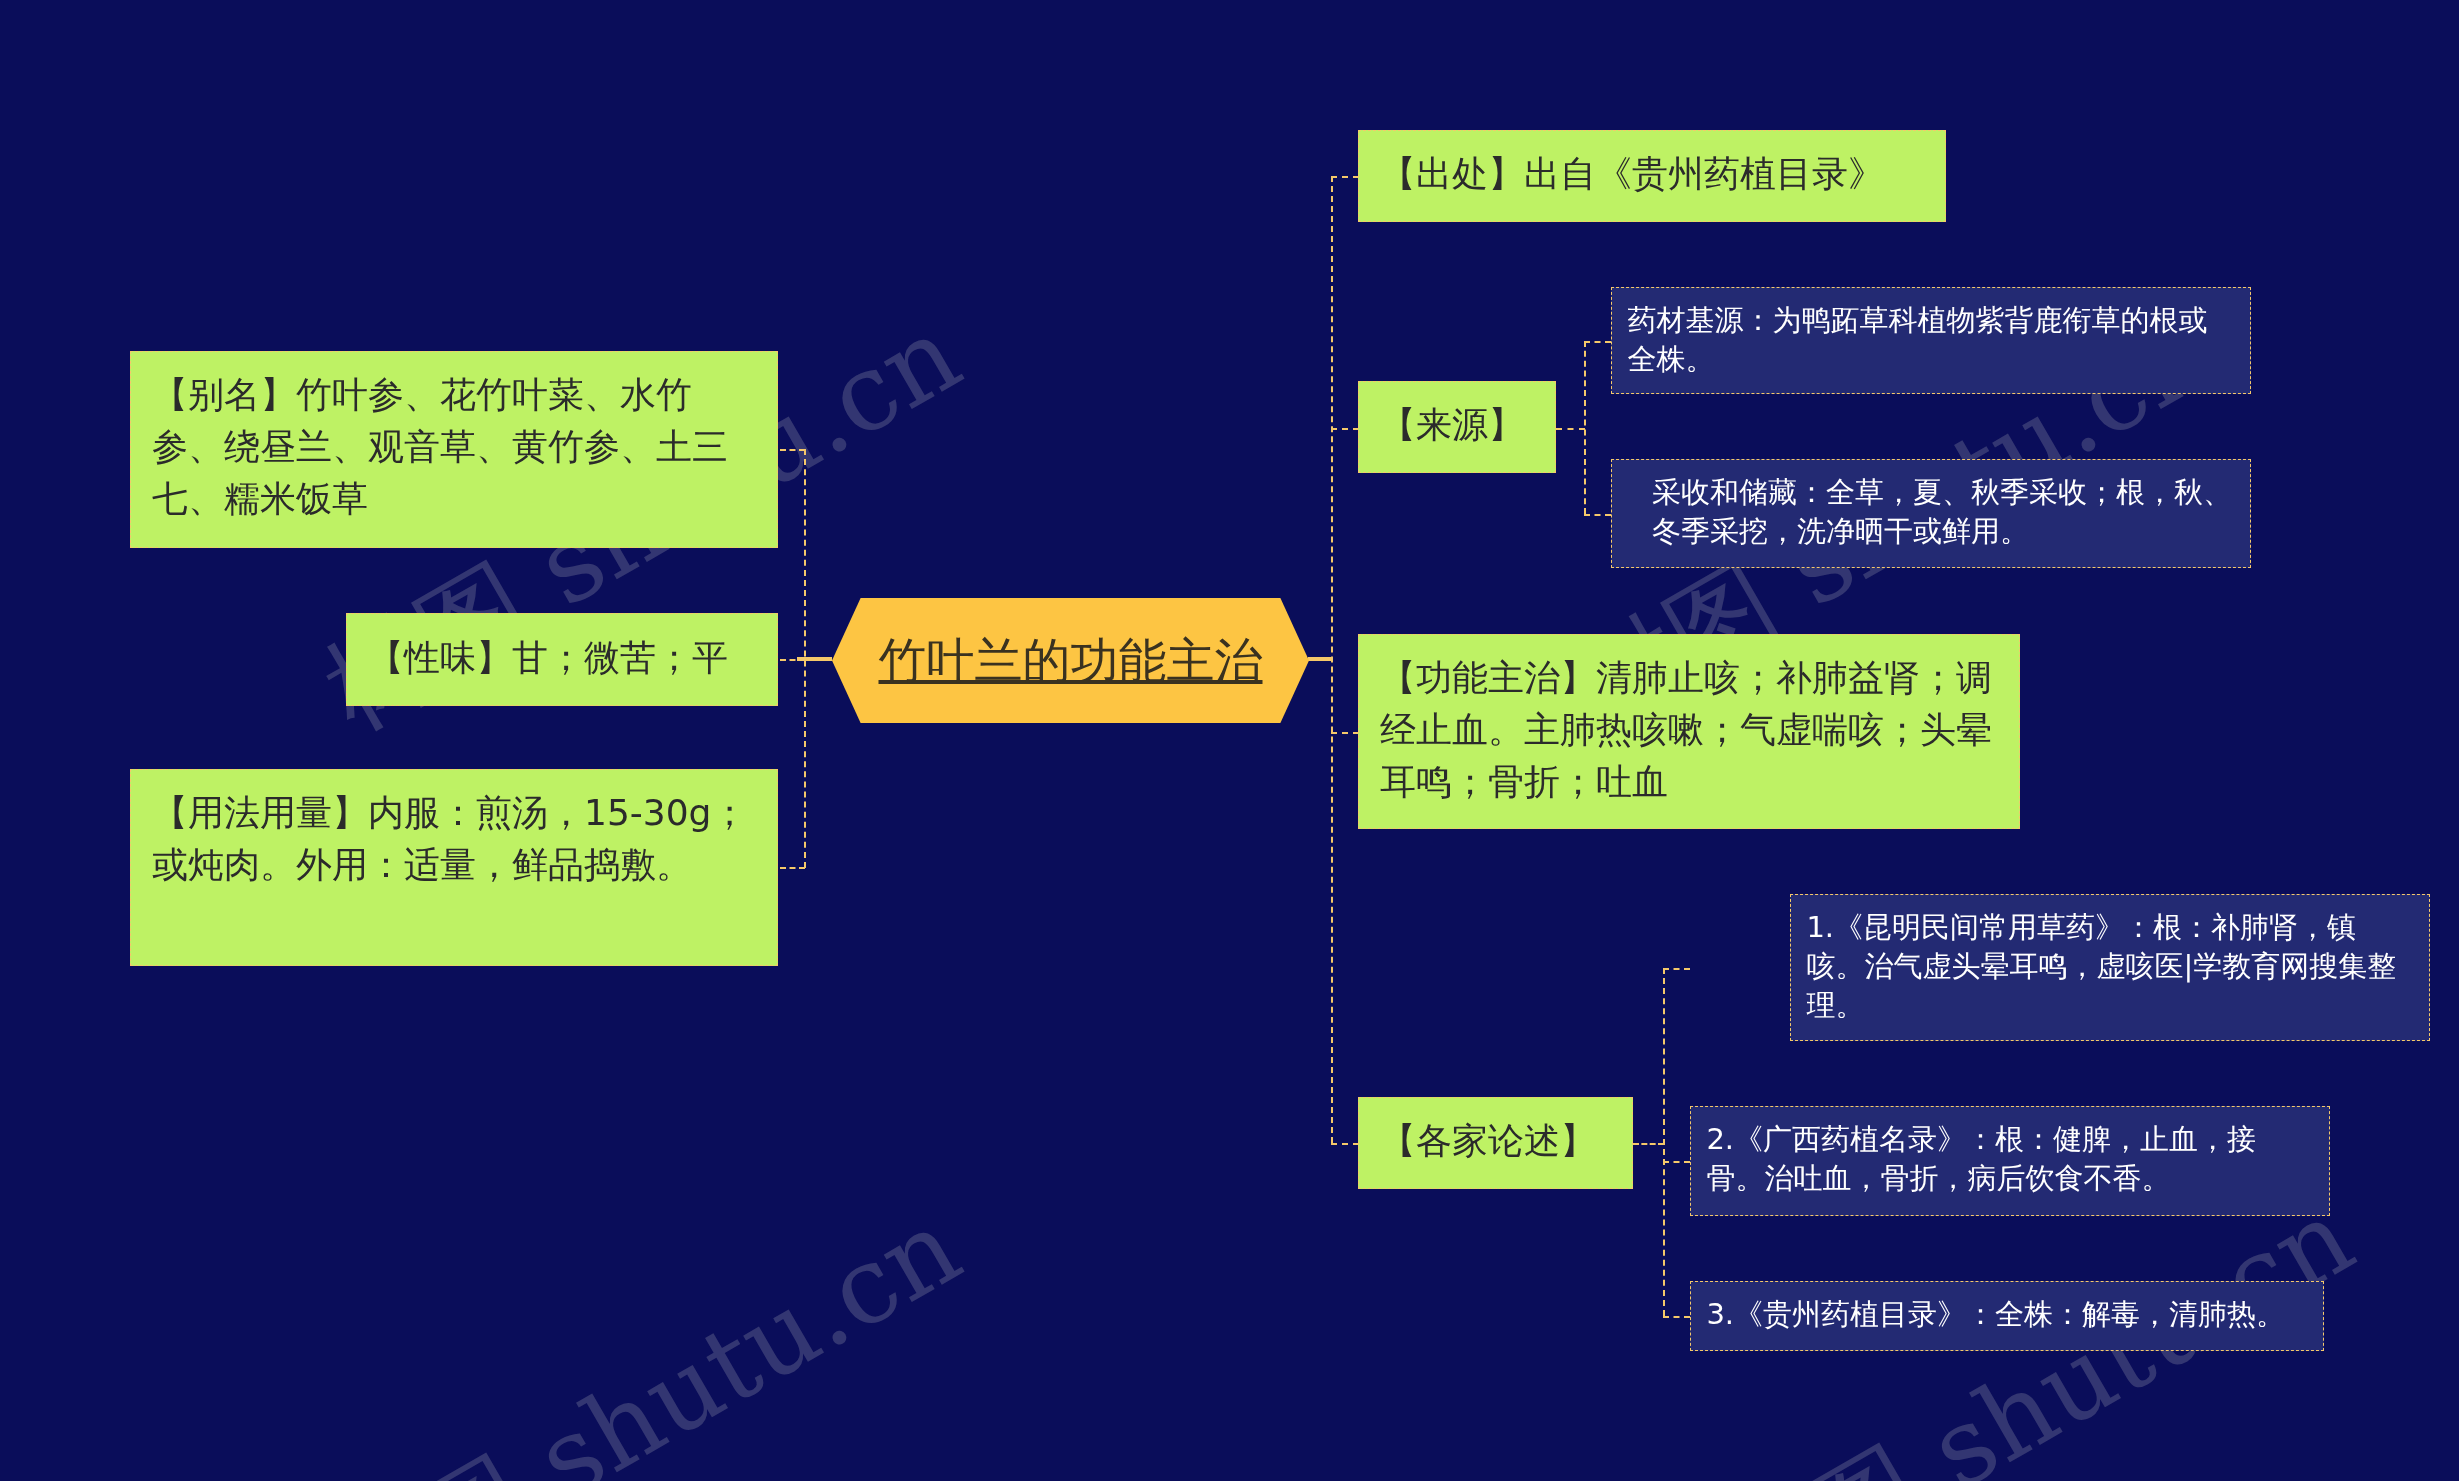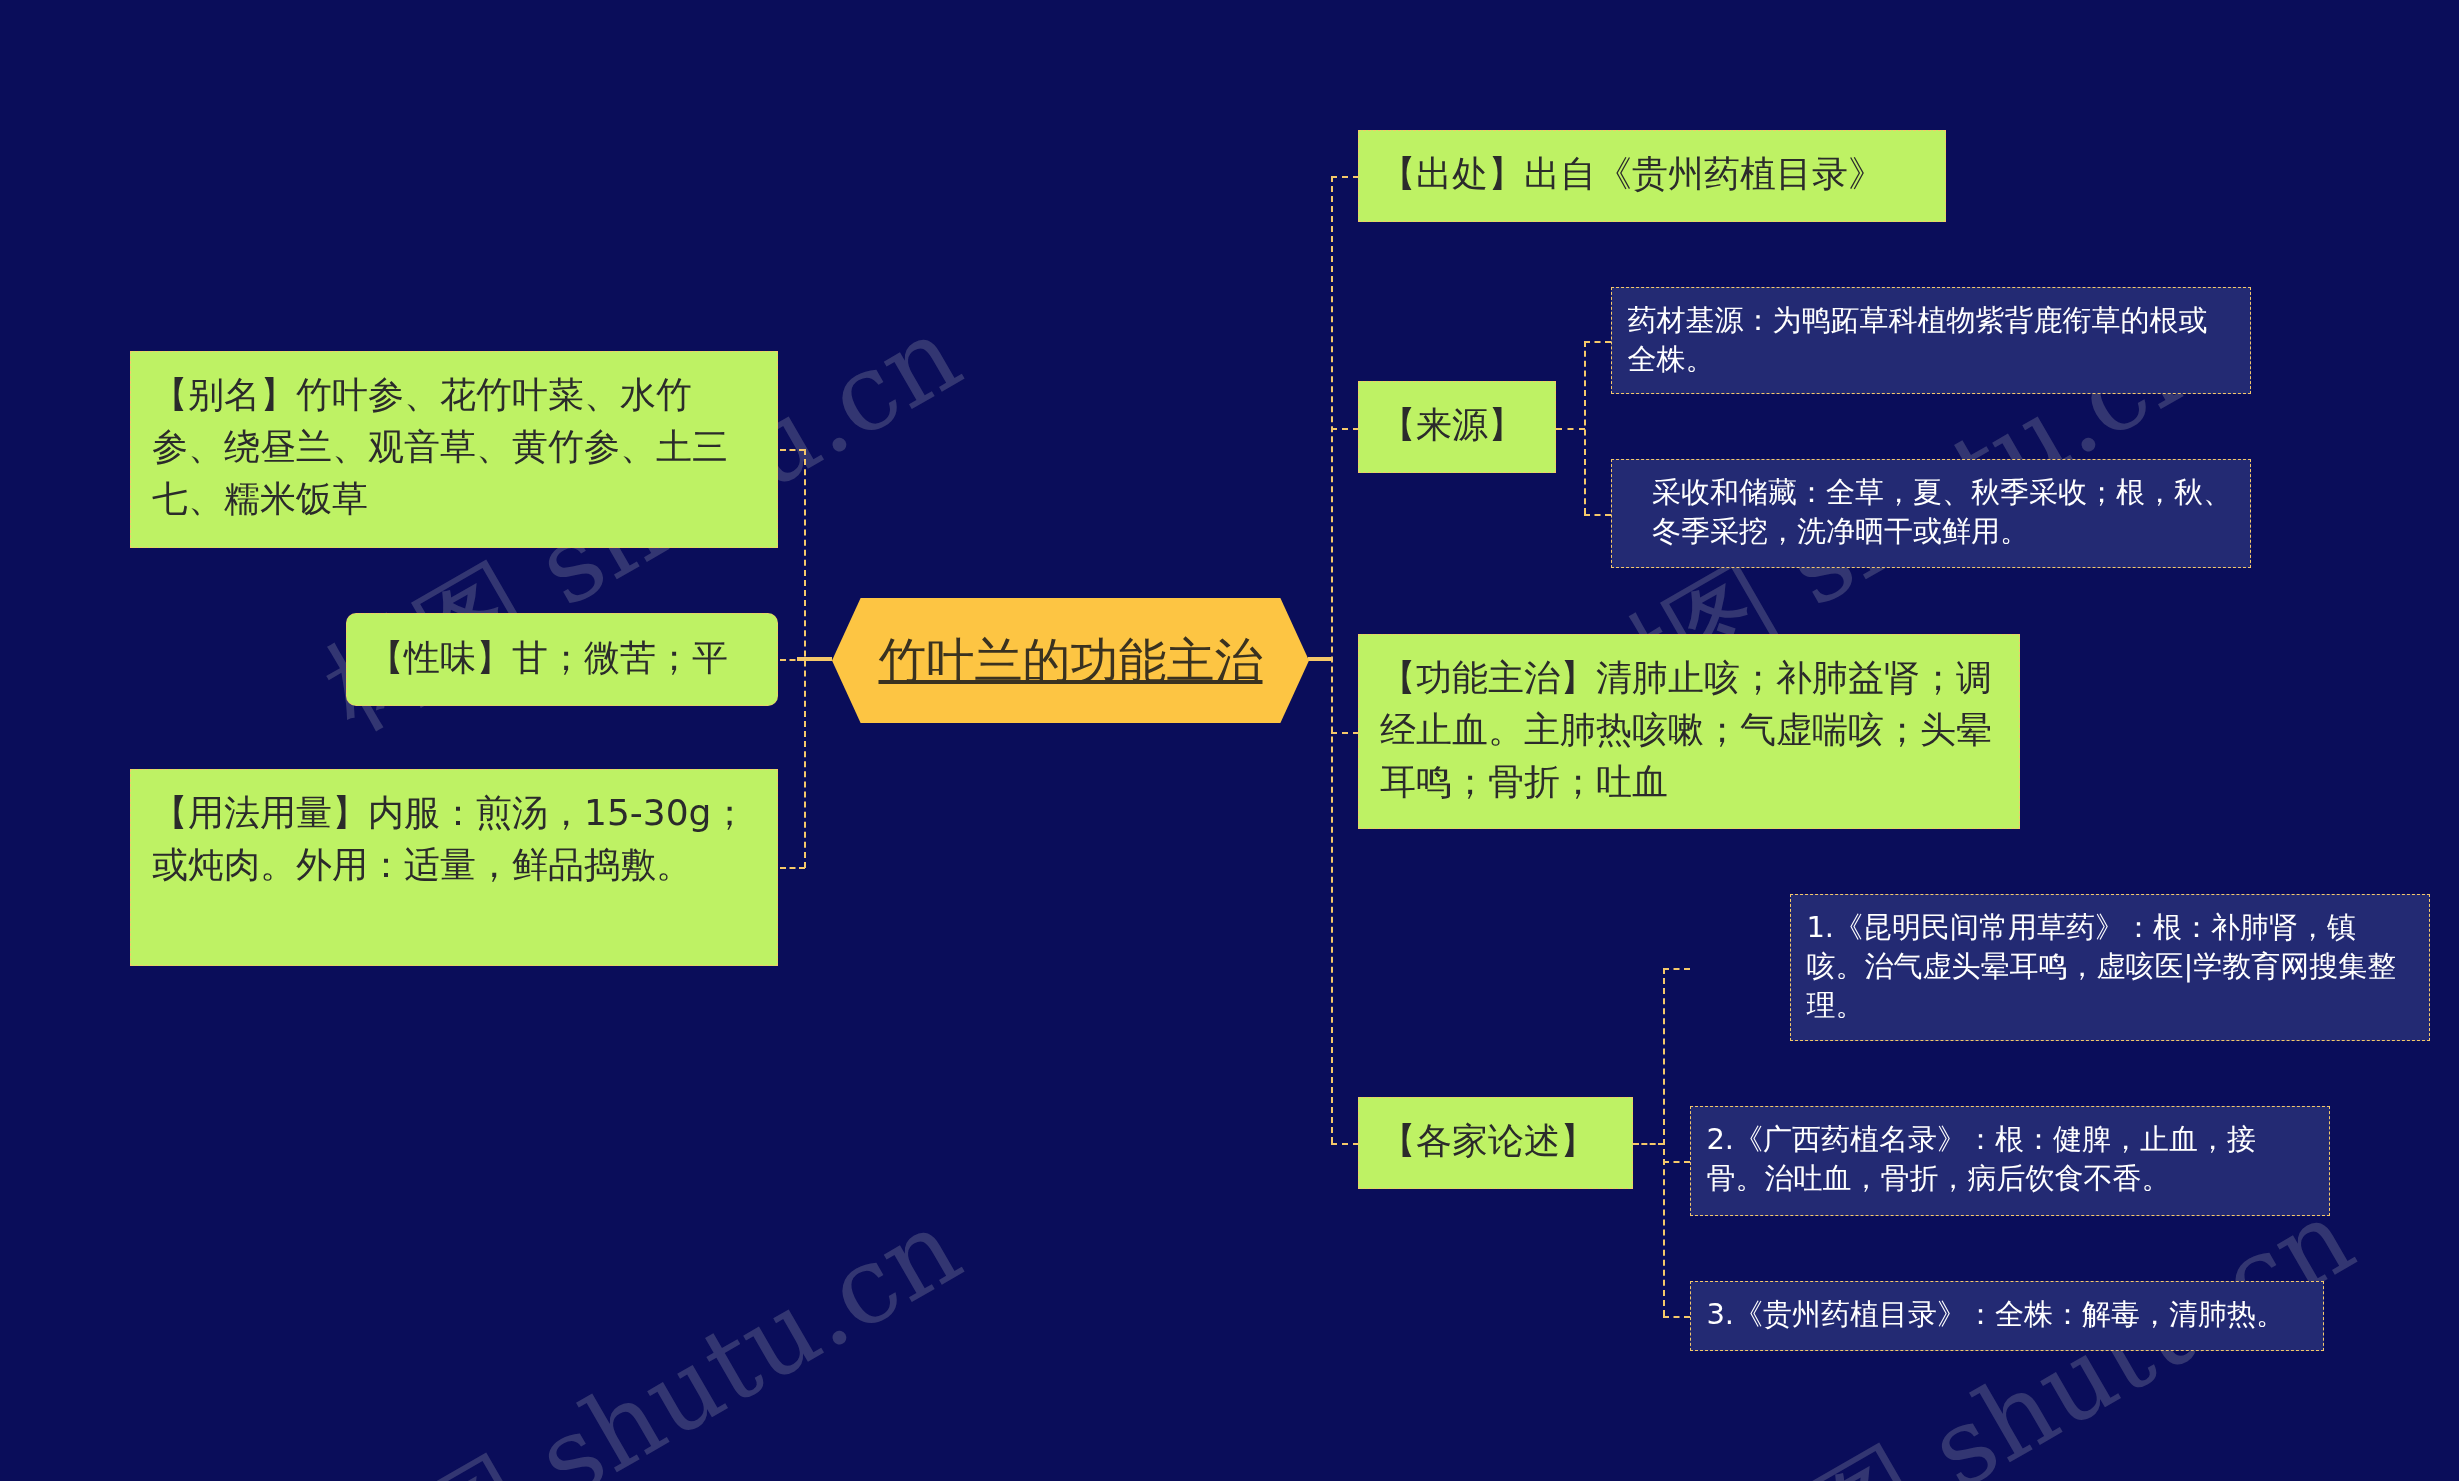--- a/index.html
+++ b/index.html
@@ -71,21 +71,21 @@
 <div class="vdash" style="left:1663px;top:968px;height:348px;"></div>
 <div class="hdash" style="left:1663px;top:968px;width:27px;"></div>
 <div class="hdash" style="left:1663px;top:1161px;width:27px;"></div>
 <div class="hdash" style="left:1663px;top:1316px;width:27px;"></div>
 
 <div class="center">
   <span>竹叶兰的功能主治</span>
 </div>
 
 <div class="node" style="left:130px;top:351px;width:648px;height:197px;">【别名】竹叶参、花竹叶菜、水竹参、绕昼兰、观音草、黄竹参、土三七、糯米饭草</div>
-<div class="node" style="left:346px;top:613px;width:432px;height:93px;padding-top:18px;border-radius:10px;">【性味】甘；微苦；平</div>
+<div class="node" style="left:346px;top:613px;width:432px;height:93px;padding-top:18px;">【性味】甘；微苦；平</div>
 <div class="node" style="left:130px;top:769px;width:648px;height:197px;">【用法用量】内服：煎汤，15-30g；或炖肉。外用：适量，鲜品捣敷。</div>
 
 <div class="node" style="left:1358px;top:130px;width:588px;height:92px;">【出处】出自《贵州药植目录》</div>
 <div class="node" style="left:1358px;top:381px;width:198px;height:92px;">【来源】</div>
 <div class="node" style="left:1358px;top:634px;width:662px;height:195px;">【功能主治】清肺止咳；补肺益肾；调经止血。主肺热咳嗽；气虚喘咳；头晕耳鸣；骨折；吐血</div>
 <div class="node" style="left:1358px;top:1097px;width:275px;height:92px;">【各家论述】</div>
 
 <div class="sub" style="left:1611px;top:287px;width:640px;height:107px;">药材基源：为鸭跖草科植物紫背鹿衔草的根或全株。</div>
 <div class="sub" style="left:1611px;top:459px;width:640px;height:109px;padding-left:40px;">采收和储藏：全草，夏、秋季采收；根，秋、冬季采挖，洗净晒干或鲜用。</div>
 

